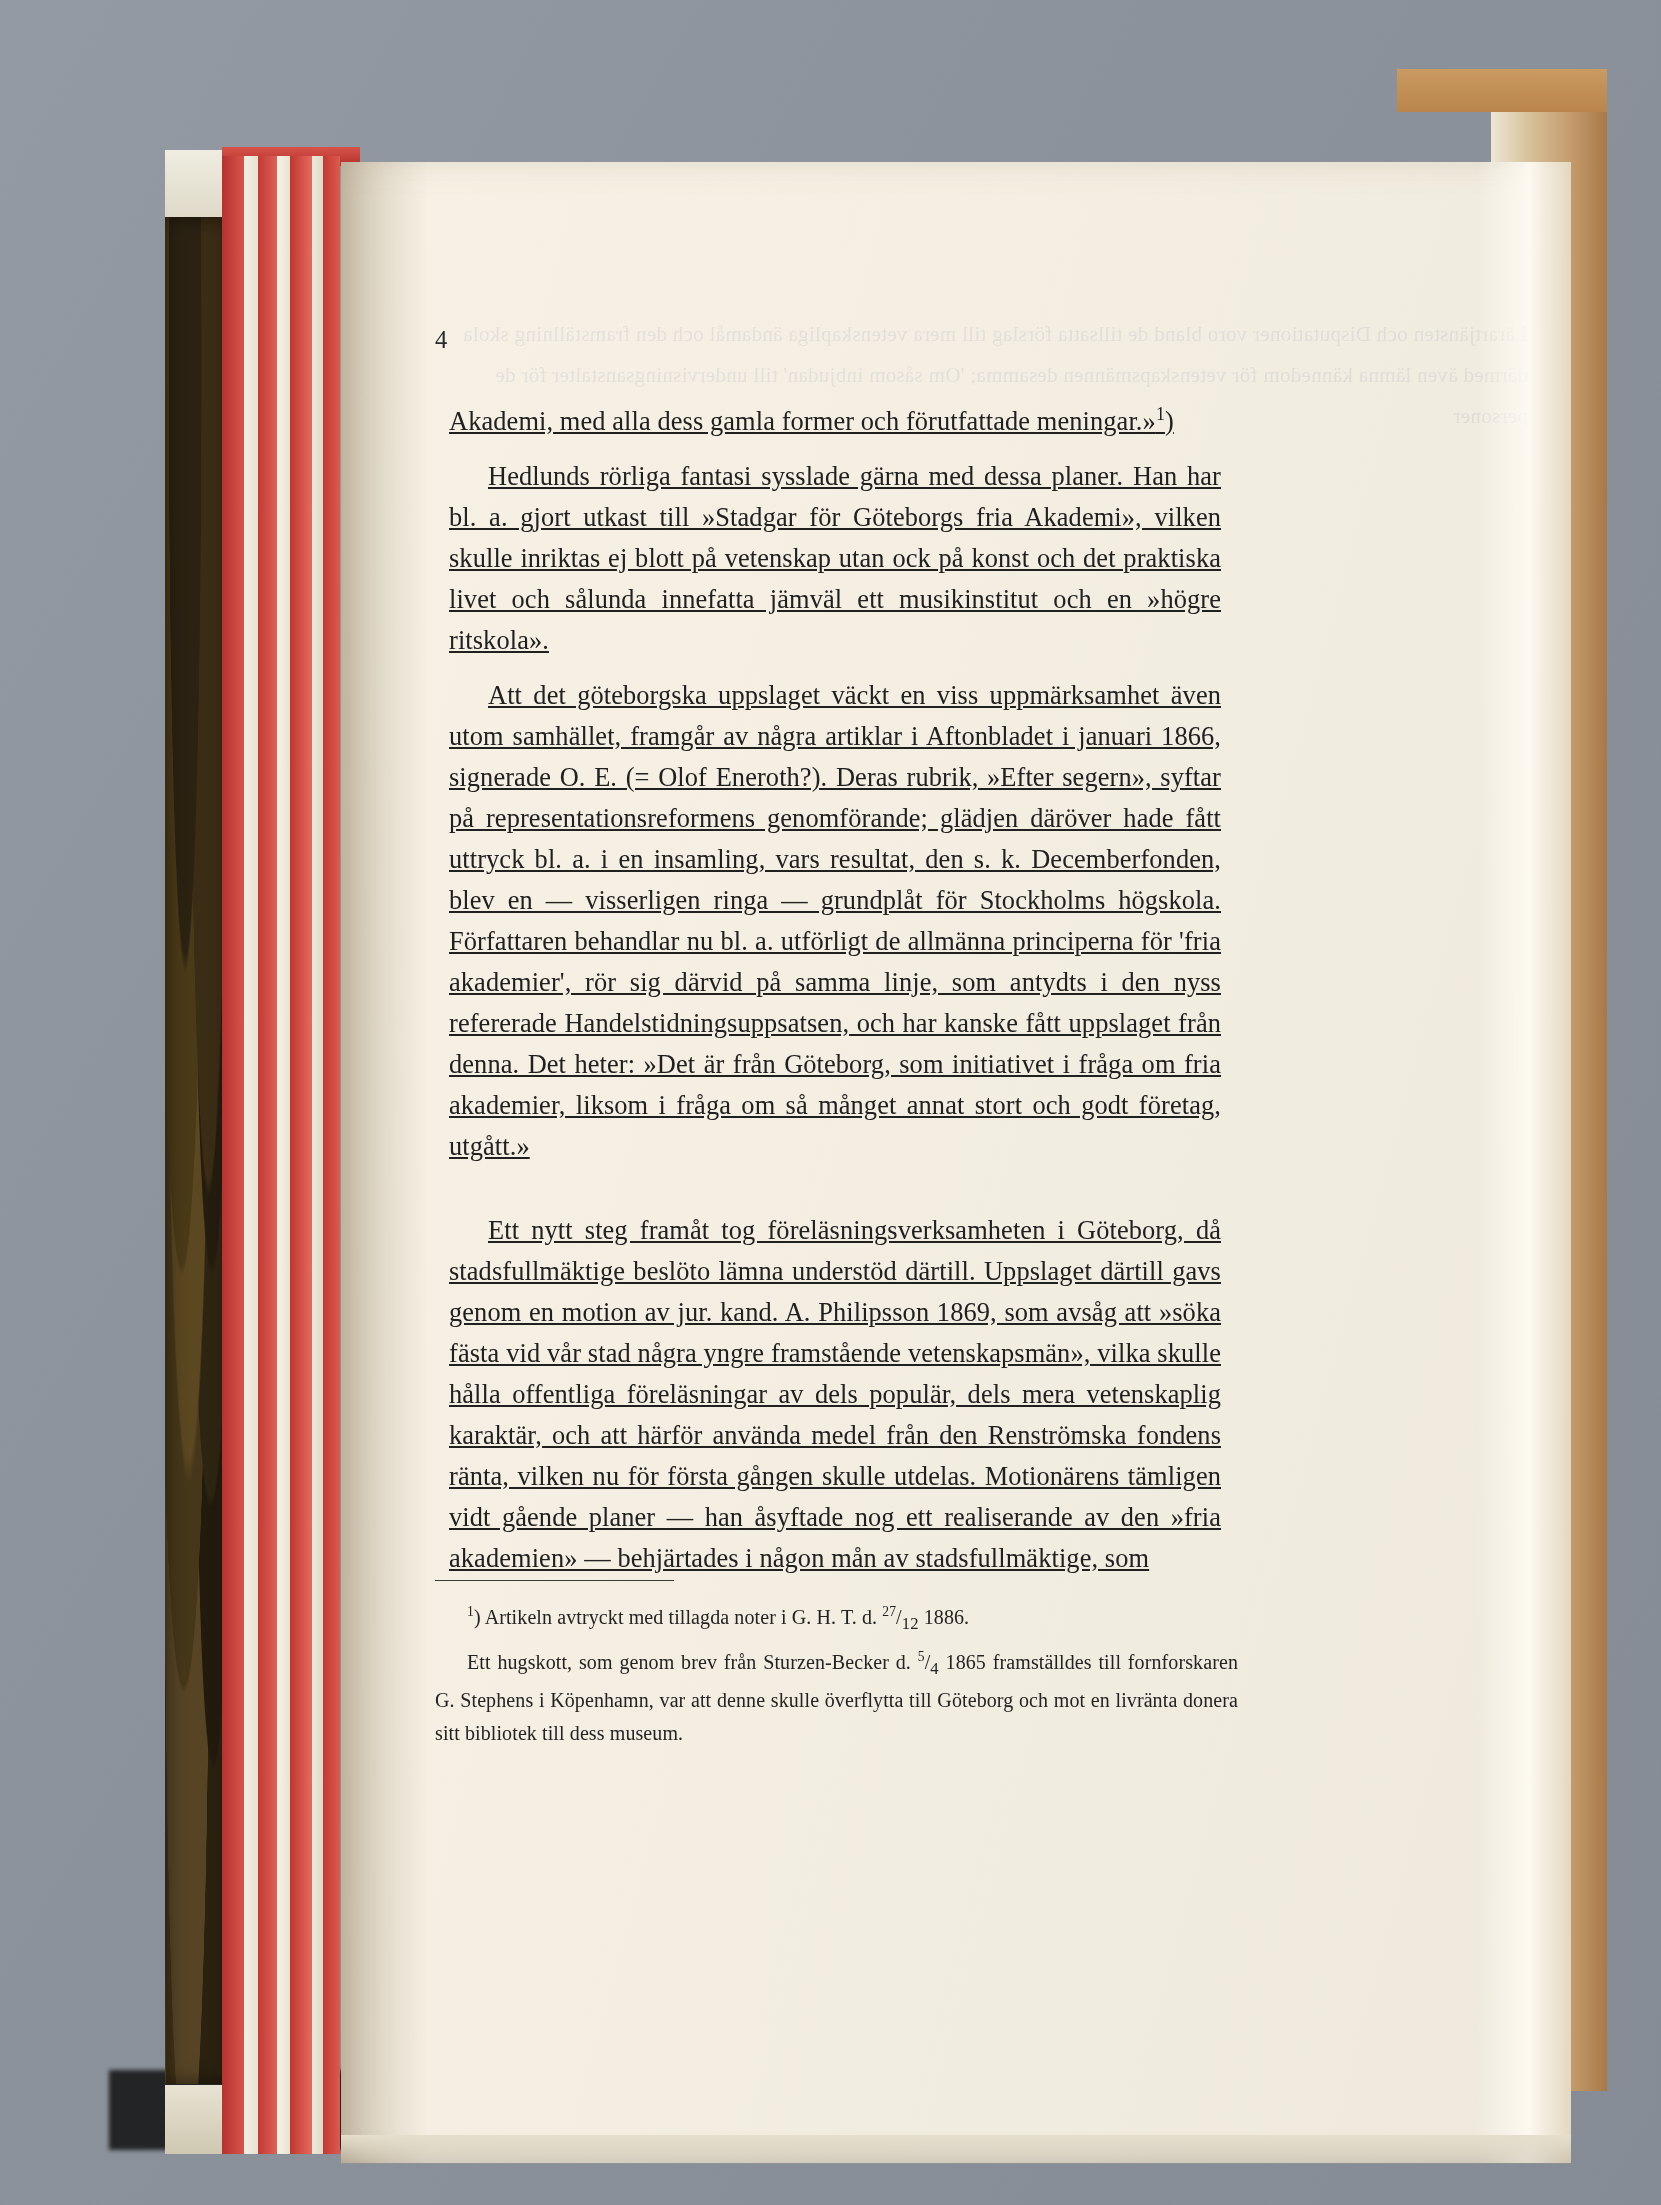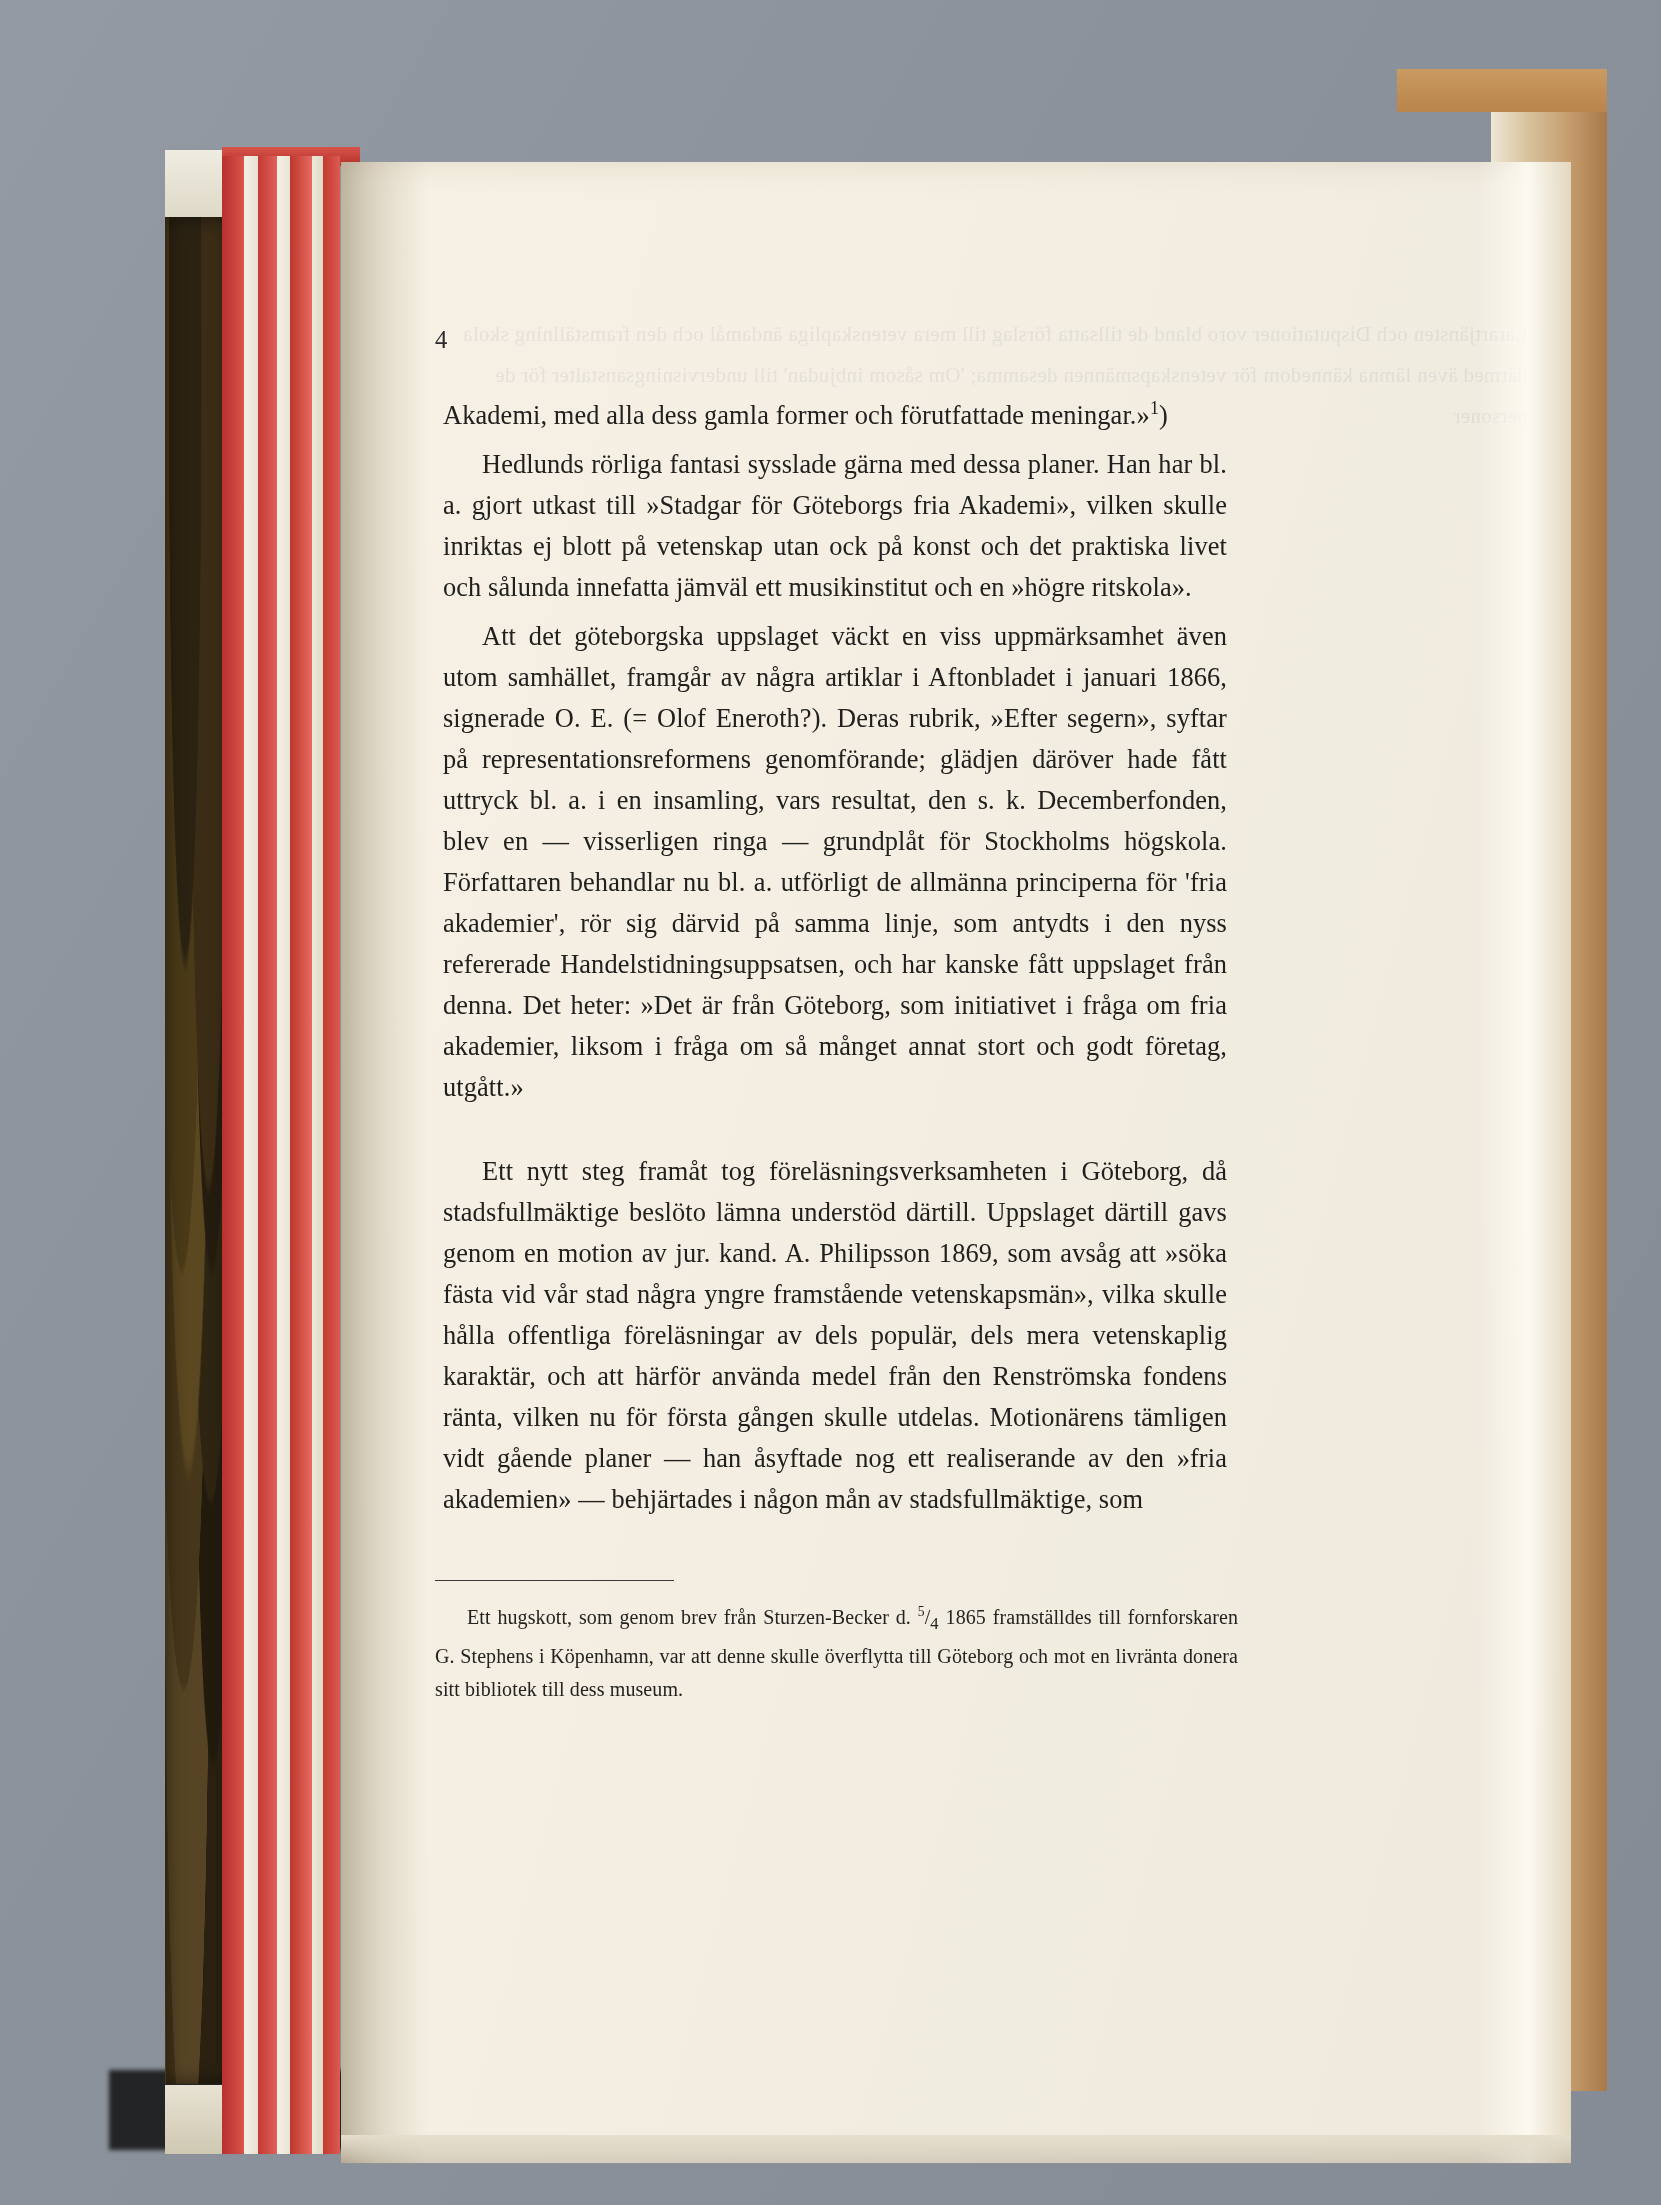--- a/index.html
+++ b/index.html
@@ -184,21 +184,21 @@
     position: absolute;
     left: 355px;
     top: 311px;
     width: 800px;
     color: #20201f;
     font-size: 26.4px;
     line-height: 41px;
     text-align: justify;
     letter-spacing: 0.1px;
   }
-  .col p { margin: 8px; text-indent: 0; }
+  .col p { margin: 14px; text-indent: 0; text-decoration: underline; }
   .col p.indent { text-indent: 39px; }
   .col p.gap { margin-top: 43px; }
 
   
   .fn-rule {
     position: absolute;
     left: 355px;
     top: 1511px;
     width: 239px;
     height: 1.4px;
@@ -266,17 +266,18 @@
   <div class="col">
     <p>Akademi, med alla dess gamla former och förutfattade meningar.»<sup>1</sup>)</p>
     <p class="indent">Hedlunds rörliga fantasi sysslade gärna med dessa planer. Han har bl. a. gjort utkast till »Stadgar för Göteborgs fria Akademi», vilken skulle inriktas ej blott på vetenskap utan ock på konst och det praktiska livet och sålunda innefatta jämväl ett musikinstitut och en »högre ritskola».</p>
     <p class="indent">Att det göteborgska uppslaget väckt en viss uppmärksamhet även utom samhället, framgår av några artiklar i Aftonbladet i januari 1866, signerade O. E. (= Olof Eneroth?). Deras rubrik, »Efter segern», syftar på representationsreformens genomförande; glädjen däröver hade fått uttryck bl. a. i en insamling, vars resultat, den s. k. Decemberfonden, blev en — visserligen ringa — grundplåt för Stockholms högskola. Författaren behandlar nu bl. a. utförligt de allmänna principerna för 'fria akademier', rör sig därvid på samma linje, som antydts i den nyss refererade Handelstidningsuppsatsen, och har kanske fått uppslaget från denna. Det heter: »Det är från Göteborg, som initiativet i fråga om fria akademier, liksom i fråga om så månget annat stort och godt företag, utgått.»</p>
     <p class="indent gap">Ett nytt steg framåt tog föreläsningsverksamheten i Göteborg, då stadsfullmäktige beslöto lämna understöd därtill. Uppslaget därtill gavs genom en motion av jur. kand. A. Philipsson 1869, som avsåg att »söka fästa vid vår stad några yngre framstående vetenskapsmän», vilka skulle hålla offentliga föreläsningar av dels populär, dels mera vetenskaplig karaktär, och att härför använda medel från den Renströmska fondens ränta, vilken nu för första gången skulle utdelas. Motionärens tämligen vidt gående planer — han åsyftade nog ett realiserande av den »fria akademien» — behjärtades i någon mån av stadsfullmäktige, som</p>
   </div>
 
   <div class="fn-rule"></div>
 
   <div class="fn">
+    <p class="indent"><sup>1</sup>) Artikeln avtryckt med tillagda noter i G. H. T. d. <sup>27</sup>/<sub>12</sub> 1886.</p>
     <p class="indent">Ett hugskott, som genom brev från Sturzen-Becker d. <sup>5</sup>/<sub>4</sub> 1865 framställdes till fornforskaren G. Stephens i Köpenhamn, var att denne skulle överflytta till Göteborg och mot en livränta donera sitt bibliotek till dess museum.</p>
   </div>
 
 </div>
 
 
 </body></html>

